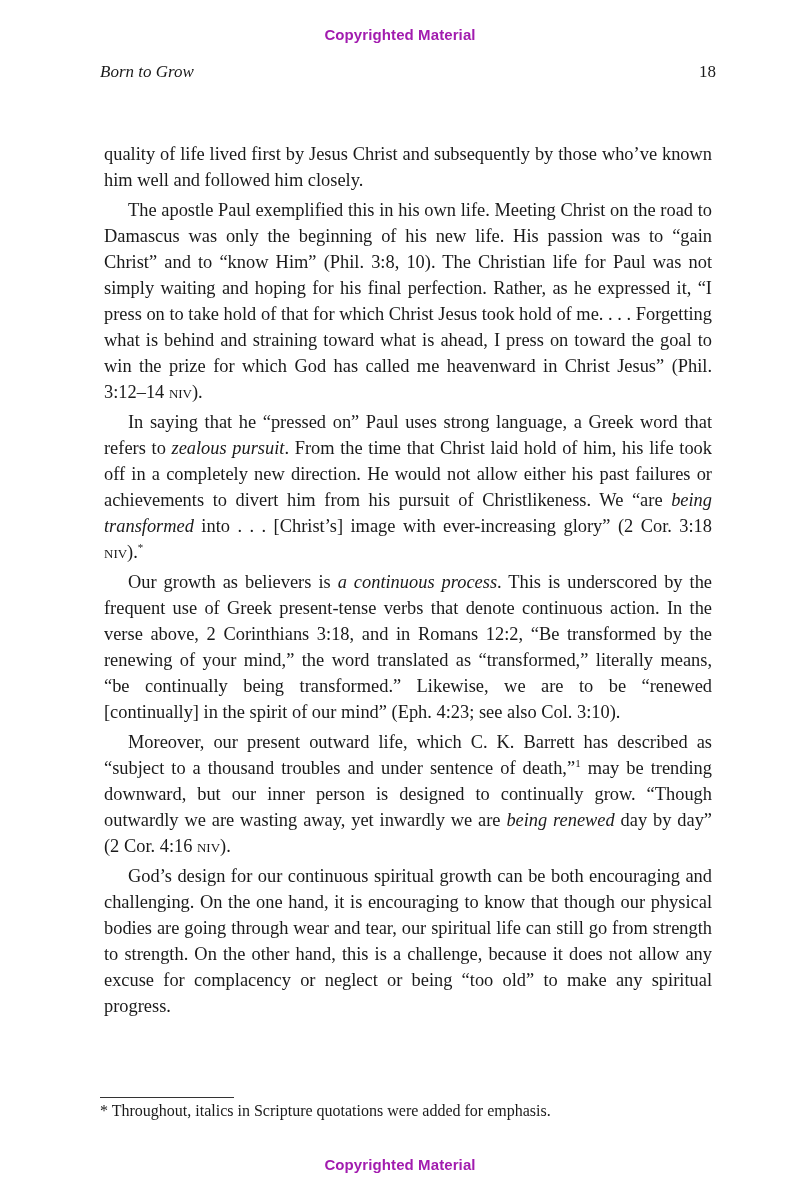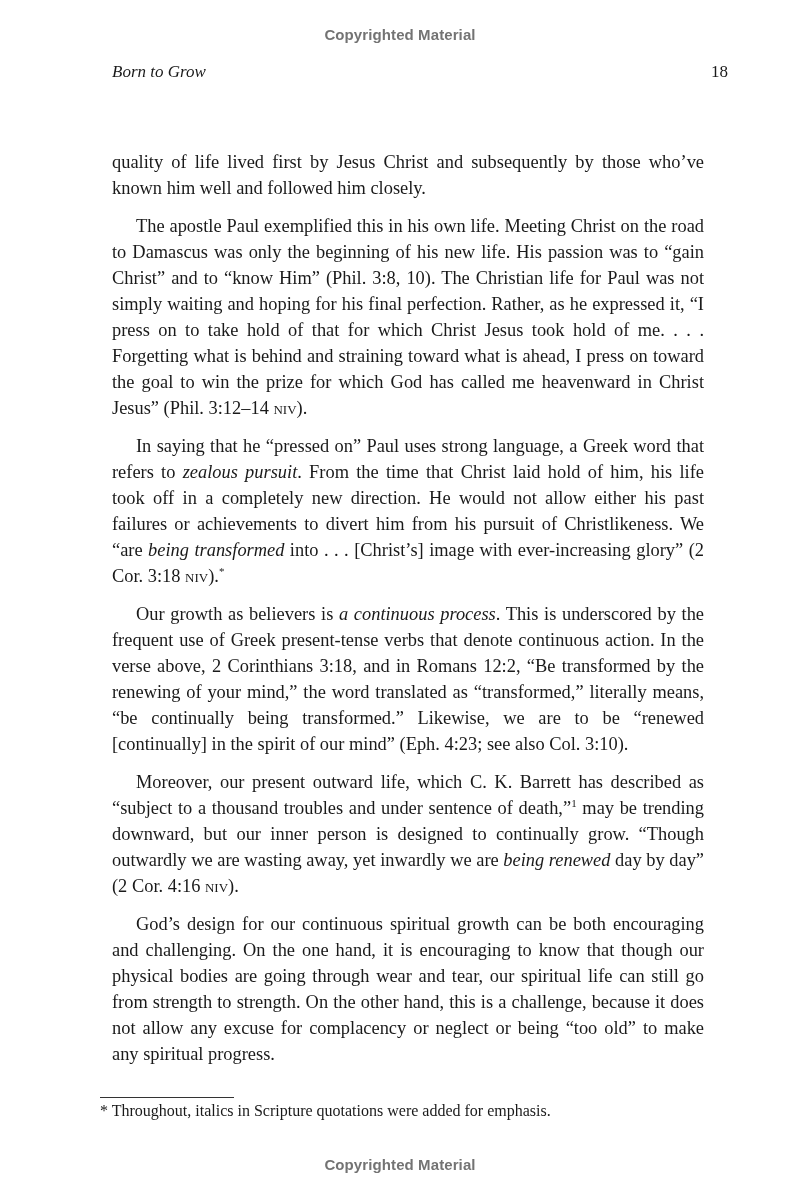--- a/index.html
+++ b/index.html
@@ -1,35 +1,35 @@
 <!DOCTYPE html>
 <html><head>
   <meta charset="utf-8">
   <style>
     html, body { margin: 0; padding: 0; background: #ffffff; }
     body { width: 800px; height: 1200px; position: relative; overflow: hidden; }
     .watermark {
       position: absolute; left: 0; width: 800px; text-align: center;
       font-family: "Liberation Sans", sans-serif; font-size: 15px; font-weight: bold;
-      color: #737373; letter-spacing: 0.1px;
+      color: #a21caf; letter-spacing: 0.1px;
     }
     .wm-top { top: 26px; }
     .wm-bottom { top: 1156px; }
     .running-head {
-      position: absolute; top: 62px; left: 112px; width: 616px; height: 24px;
+      position: absolute; top: 62px; left: 100px; width: 616px; height: 24px;
       font-family: "Liberation Serif", serif; font-size: 17px; color: #1a1a1a;
     }
     .running-head .title { position: absolute; left: 0; top: 0; font-style: italic; }
     .running-head .folio { position: absolute; right: 0; top: 0; }
     .body-text {
       position: absolute; top: 137px; left: 100px; width: 616px;
       font-family: "Liberation Serif", serif; font-size: 18.4px; line-height: 26px;
       color: #1a1a1a; text-align: justify; hyphens: manual;
     }
-    .body-text p { margin: 12px; text-indent: 0; font-family: Liberation Serif, serif; }
+    .body-text p { margin: 4px; text-indent: 0; font-family: Liberation Serif, serif; }
     .body-text p.indent { text-indent: 24px; }
     .sc { font-variant: small-caps; text-transform: lowercase; }
     sup { font-size: 11px; line-height: 0; vertical-align: 7px; }
     .fn-rule {
       position: absolute; top: 1097px; left: 100px; width: 134px; height: 0;
       border-top: 1px solid #333;
     }
     .footnote {
       position: absolute; top: 1102px; left: 100px; width: 616px;
       font-family: "Liberation Serif", serif; font-size: 16px; color: #1a1a1a;

